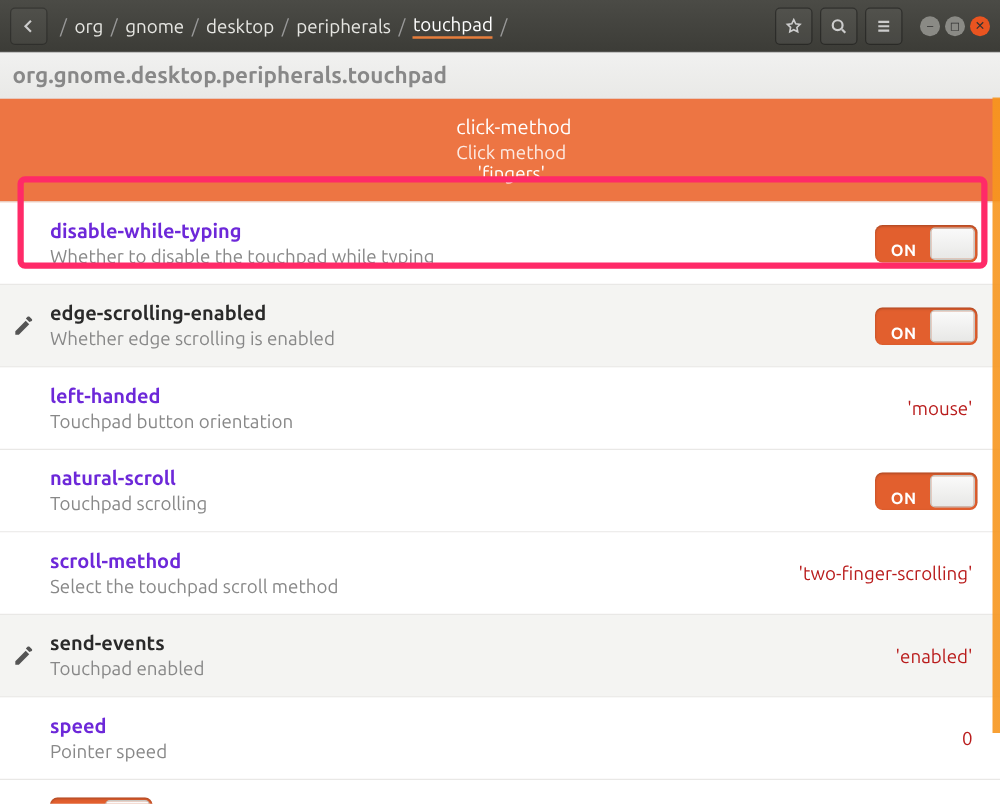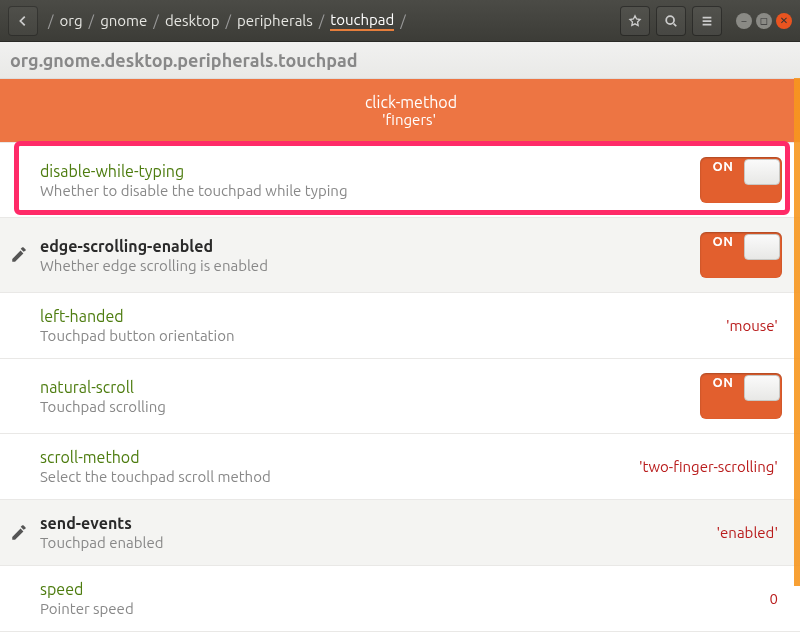--- a/index.html
+++ b/index.html
@@ -84,21 +84,22 @@
   }
   .row.selected {
     background:#ed7543;
     color:#fff;
     flex-direction:column;
   }
   .row.selected .desc { color: rgba(255,255,255,0.85); }
   .row .col-text { flex:1; }
   .row .key {
     font-size:16px;
-    color:#4d7c0f;
+    color:#6d28d9;
+    font-weight:bold;
   }
   .row.selected .key { color:#fff; font-weight:normal;}
   .row .desc {
     font-size:15px;
     color:#888;
     margin-top:2px;
   }
   .row .value-str {
     font-size:15px;
     color:#b91c1c;
@@ -107,24 +108,24 @@
   .row.selected .value-str{ color:#fff;}
   .row .edit-icon {
     position:absolute;
     left:10px; top:50%; transform:translateY(-50%);
     color:#555;
     width:18px;height:18px;
   }
   .row.bold .key{ font-weight:bold; color:#2a2a2a;}
   
   .toggle {
-    width:82px;height:46px;
+    width:82px;height:30px;
     border-radius:6px;
     background:#e25f2e;
-    display:flex;align-items:flex-start;
+    display:flex;align-items:flex-end;
     position:relative;
     padding:2px;
     box-shadow: inset 0 1px 2px rgba(0,0,0,0.25);
   }
   .toggle .lbl{
     color:#fff;font-size:13px;font-weight:bold;
     flex:1;text-align:center;
     letter-spacing:0.5px;
   }
   .toggle .knob{
@@ -195,20 +196,21 @@
     </div>
   </div>
 </div>
 
 <div class="schema-banner">org.gnome.desktop.peripherals.touchpad</div>
 
 <div class="list" id="list">
     <div class="row selected">
       <div class="col-text">
         <div class="key">click-method</div>
+        <div class="desc">Click method</div>
       </div>
       <div class="value-str">'fingers'</div>
     </div>
     <div class="row">
       <div class="col-text">
         <div class="key">disable-while-typing</div>
         <div class="desc">Whether to disable the touchpad while typing</div>
       </div>
       <div class="toggle">
         <span class="lbl">ON</span>

